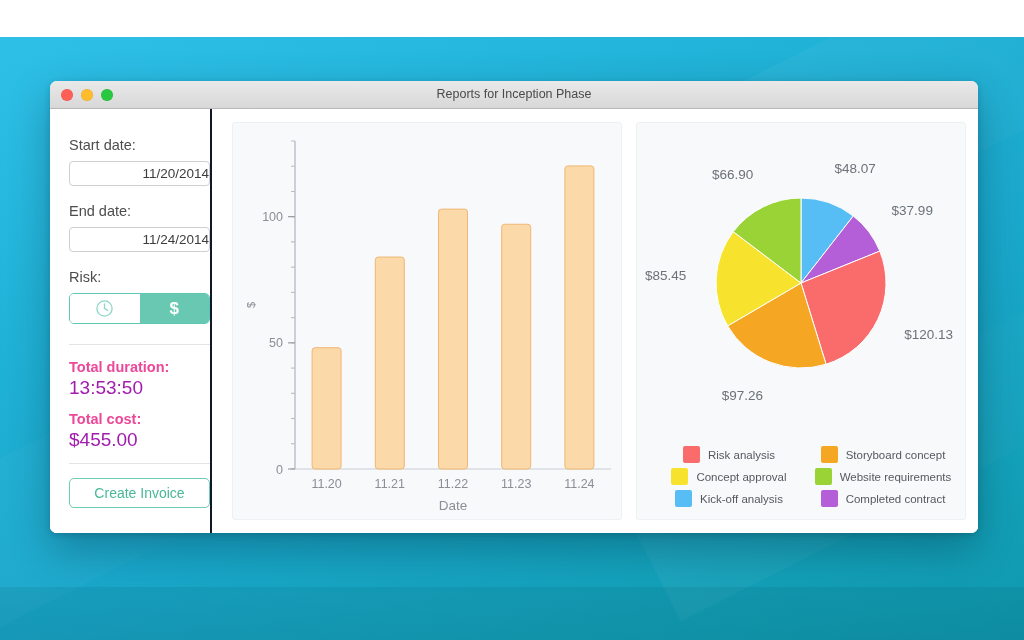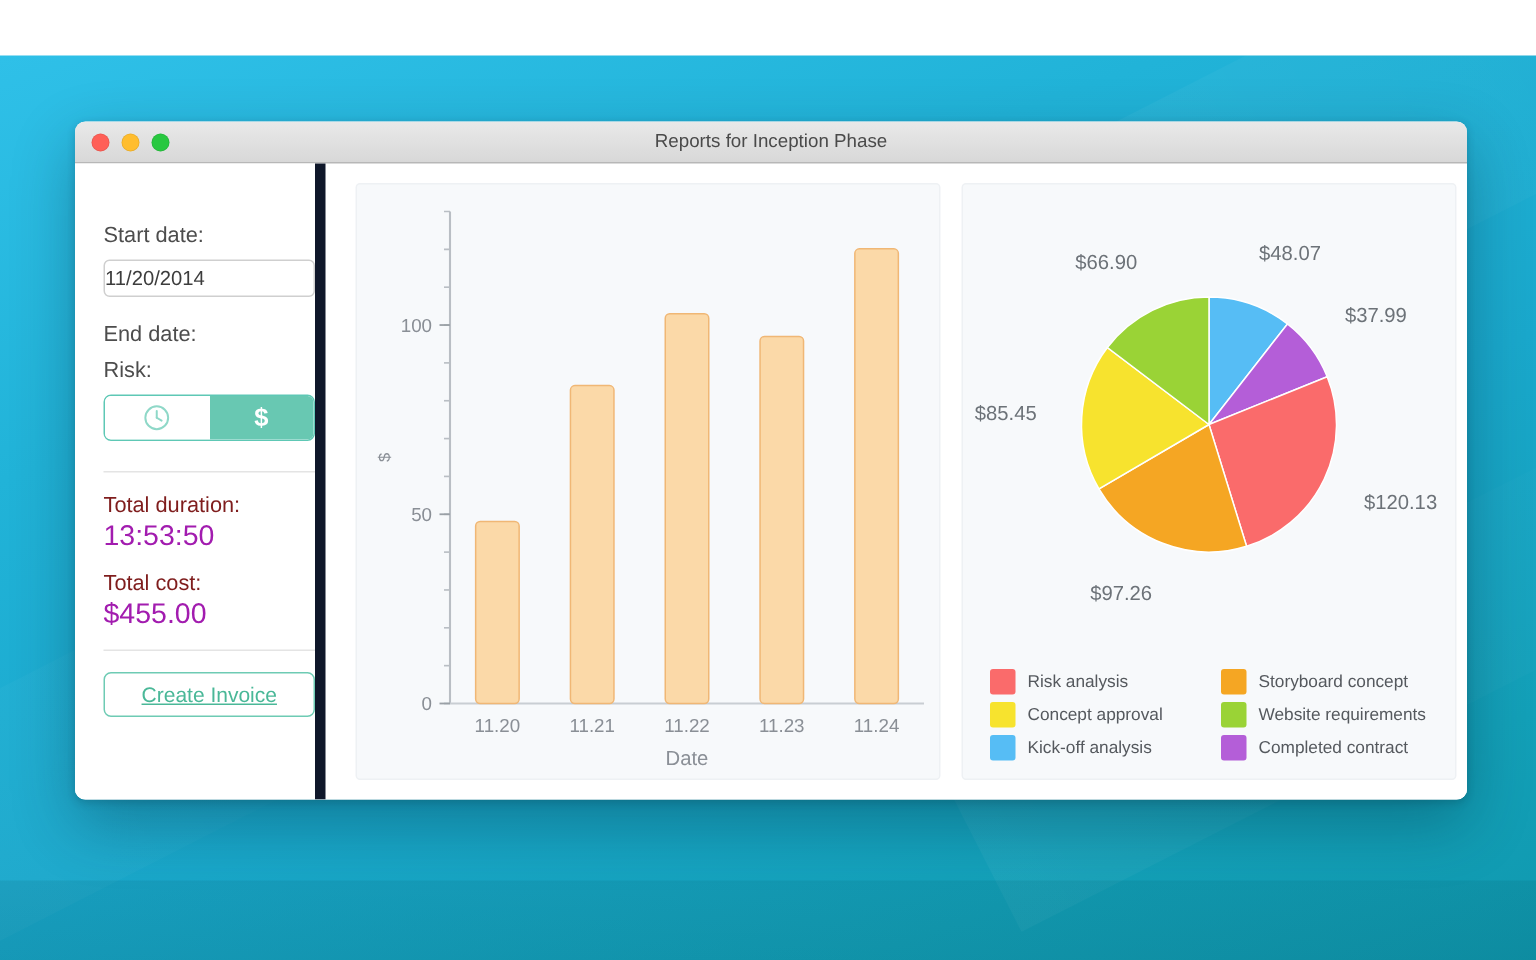--- a/index.html
+++ b/index.html
@@ -69,66 +69,65 @@
   .dot { width: 12px; height: 12px; border-radius: 50%; }
   .dot.red    { background: #ff5f57; box-shadow: inset 0 0 0 0.5px rgba(0,0,0,0.10); }
   .dot.yellow { background: #ffbd2e; box-shadow: inset 0 0 0 0.5px rgba(0,0,0,0.10); }
   .dot.green  { background: #28c840; box-shadow: inset 0 0 0 0.5px rgba(0,0,0,0.10); }
 
   #body-area { display: flex; height: 424px; background: #ffffff; }
 
   
   #sidebar {
     width: 178px;
-    padding: 40px 0 0 19px;
-    border-right: 7px solid #0f172a;
+    padding: 28px 0 0 19px;
+    border-right: 2px solid #0f172a;
     background: #ffffff;
     position: relative;
   }
   .field-label {
     font-size: 14.5px; color: #4d4d4d;
     margin-bottom: 8px;
   }
   .date-input {
     width: 141px; height: 25px;
     border: 1px solid #cfcfcf;
     border-radius: 4px;
     background: #fff;
     font-size: 13.5px;
     color: #3d3d3d;
-    text-align: left;
+    text-align: right;
     line-height: 23px;
     margin-bottom: 17px;
   }
   .seg-wrap {
     width: 141px; height: 31px;
     border: 1px solid #5ec8b5;
     border-radius: 5px;
     display: flex; overflow: hidden;
     margin-bottom: 20px;
   }
   .seg {
     flex: 1; display: flex; align-items: center; justify-content: center;
   }
   .seg.off { background: #ffffff; }
   .seg.on  { background: #68c8b2; }
   .seg.on .glyph { color: #ffffff; font-size: 17px; font-weight: 600; }
   .divider { width: 141px; height: 1px; background: #e4e4e4; margin: 4px 0 14px 0; }
-  .stat-label { font-size: 14.5px; color: #7f1d1d; margin-bottom: 2px; }
+  .stat-label { font-size: 14.5px; color: #ec4899; margin-bottom: 2px; font-weight: bold; }
   .stat-value { font-size: 19px; color: #a21caf; margin-bottom: 12px; font-weight: 400; }
   .btn-invoice {
     width: 141px; height: 30px;
     border: 1px solid #6ecbb4;
     border-radius: 5px;
     background: #ffffff;
     color: #4ab898;
     font-size: 14px;
     display: flex; align-items: center; justify-content: center;
     cursor: pointer;
-    text-decoration: underline;
   }
 
   
   #charts { flex: 1; display: flex; padding: 13px 12px 13px 20px; gap: 14px; background: #ffffff; }
   .panel {
     background: #f7f9fb;
     border: 1px solid #eef1f4;
     border-radius: 3px;
     position: relative;
   }
@@ -138,21 +137,21 @@
   
   .bar-svg, .pie-svg { display: block; }
   .axis-text { font-family: "Liberation Sans", sans-serif; fill: #8a8f96; }
 
   
   #pie-legend {
     position: absolute; left: 18px; right: 8px; bottom: 12px;
     display: grid; grid-template-columns: 1fr 1fr;
     row-gap: 5px; column-gap: 6px;
   }
-  .legend-item { display: flex; align-items: center; gap: 8px; }
+  .legend-item { display: flex; align-items: center; gap: 8px; justify-content: center; }
   .swatch { width: 17px; height: 17px; border-radius: 2px; flex: none; }
   .legend-label { font-size: 11.5px; color: #55595e; white-space: nowrap; }
 </style>
 </head>
 <body>
 
 <div id="stage">
   <div class="streak s1"></div>
   <div class="streak s2"></div>
   <div class="streak s3"></div>
@@ -169,20 +168,21 @@
     </div>
 
     <div id="body-area">
 
       <div id="sidebar">
 
         <div class="field-label">Start date:</div>
         <div class="date-input">11/20/2014</div>
 
         <div class="field-label">End date:</div>
+        <div class="date-input">11/24/2014</div>
 
         <div class="field-label">Risk:</div>
         <div class="seg-wrap">
           <div class="seg off">
             <svg width="19" height="19" viewBox="0 0 20 20">
               <circle cx="10" cy="10" r="8" fill="none" stroke="#8fd8c8" stroke-width="1.4"></circle>
               <line x1="10" y1="10" x2="10" y2="5.2" stroke="#8fd8c8" stroke-width="1.4" stroke-linecap="round"></line>
               <line x1="10" y1="10" x2="13.4" y2="12" stroke="#8fd8c8" stroke-width="1.4" stroke-linecap="round"></line>
             </svg>
           </div>

